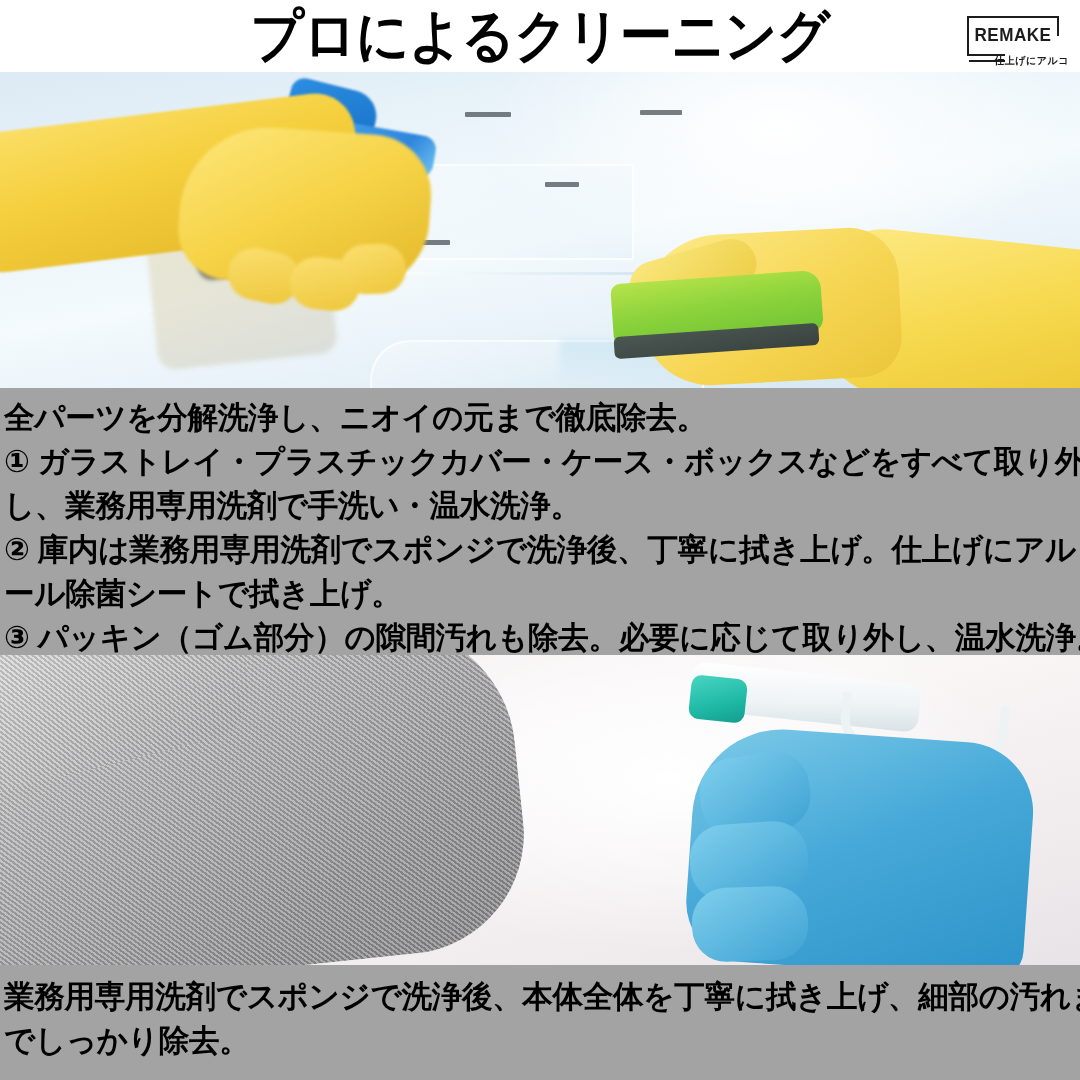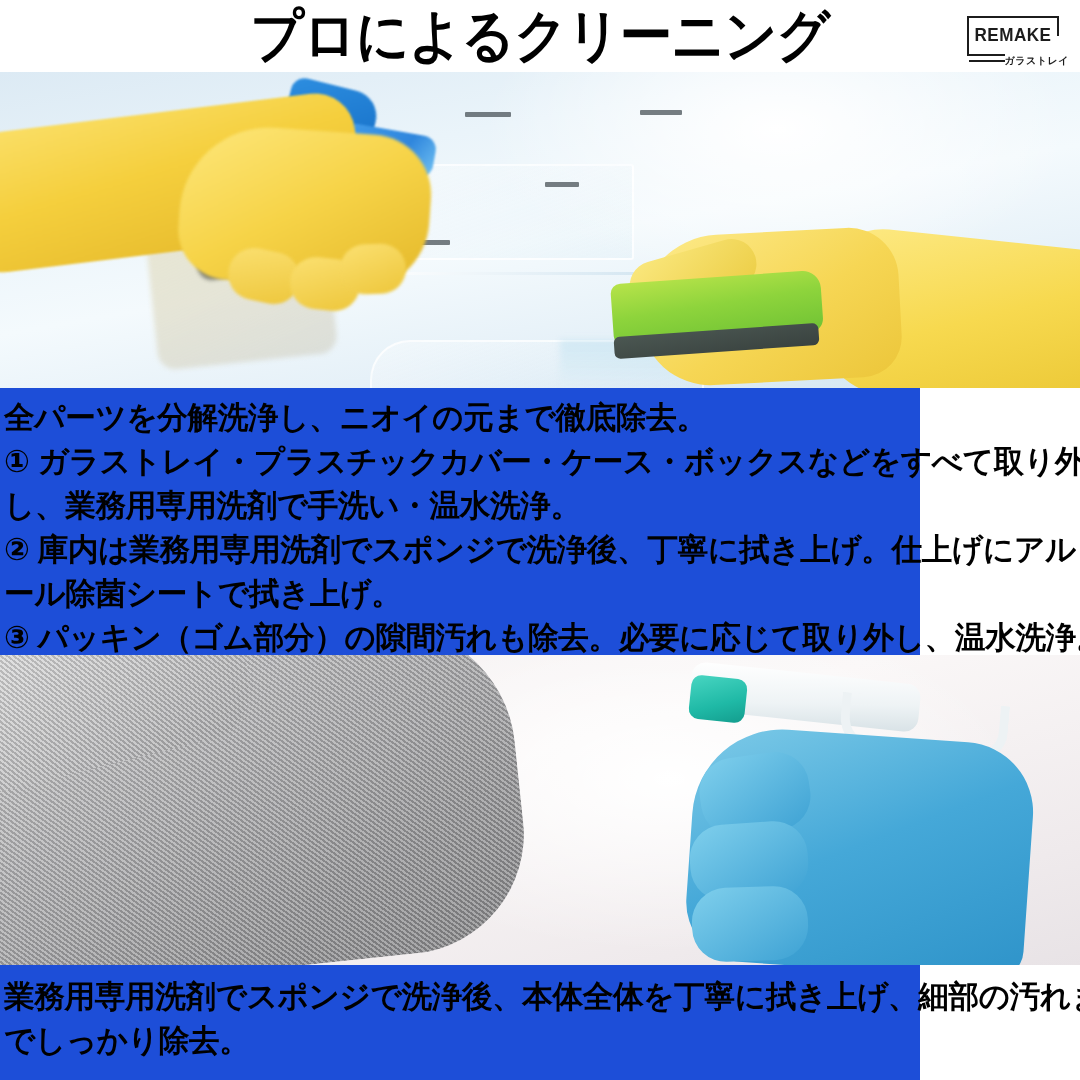--- a/index.html
+++ b/index.html
@@ -326,22 +326,22 @@
     color: #ffffff;
     letter-spacing: 0px;
     line-height: 1;
     transform: scaleX(0.96);
   }
 
   
   .textblock {
     position: absolute;
     left: 0;
-    width: 920px;
-    background: #1d4ed8;
+    width: 1080px;
+    background: #a3a3a3;
     padding: 0 2px 0 4px;
     box-sizing: border-box;
   }
   #text-interior { top: 388px; height: 267px; }
   #text-exterior { top: 965px; height: 115px; }
 
   .line {
     font-size: 31px;
     font-weight: 700;
     color: #000000;
@@ -361,21 +361,21 @@
 
   <div class="header">
     <div class="header-title">プロによるクリーニング</div>
 
     <div class="logo">
       <div class="logo-frame"></div>
       <div class="logo-frame-mask-b"></div>
       <div class="logo-frame-mask-r"></div>
       <div class="logo-rule"></div>
       <div class="logo-word">REMAKE</div>
-      <div class="logo-sub">ガラストレイ</div>
+      <div class="logo-sub">仕上げにアルコ</div>
     </div>
   </div>
 
   <div class="photo" id="photo-interior">
     <div class="ph-layer bg-fridge"></div>
 
     <div class="ph-layer glass-panel" style="left:400px; top:92px; width:230px; height:92px;"></div>
     <div class="ph-layer shelf-line" style="left:380px; top:200px; width:320px;"></div>
     <div class="ph-layer shelf-dark" style="left:465px; top:40px; width:46px;"></div>
     <div class="ph-layer shelf-dark" style="left:640px; top:38px; width:42px;"></div>

